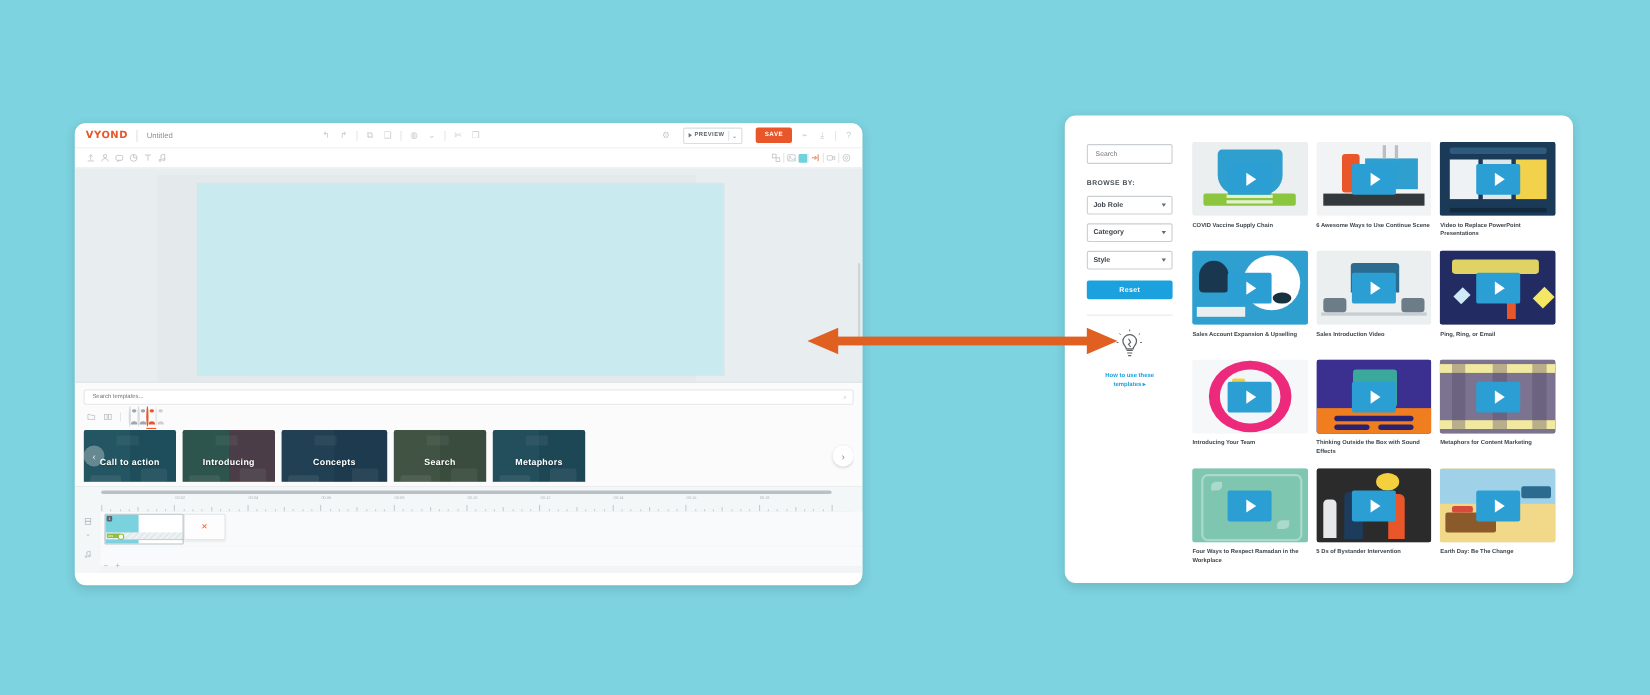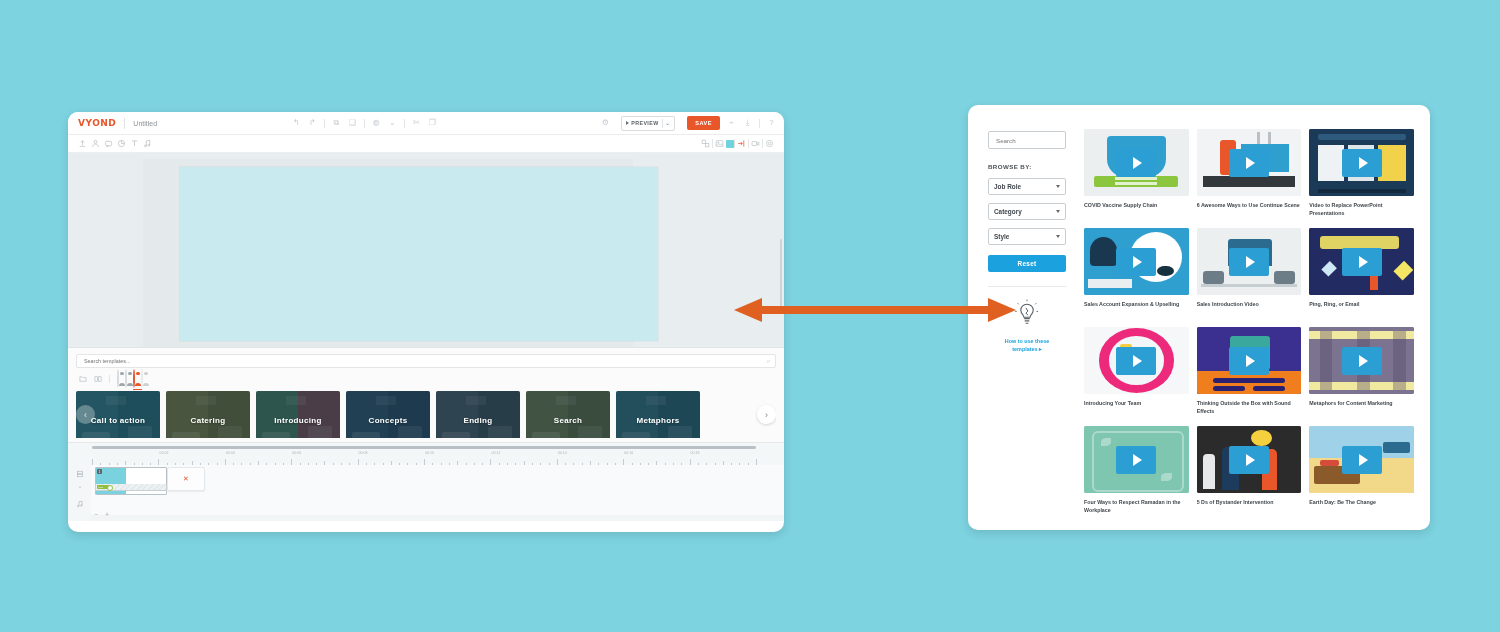--- a/index.html
+++ b/index.html
@@ -696,55 +696,37 @@
     <div class="tmpl-row" id="tmpl-row">
         <div class="tmpl-card" style="background: linear-gradient(90deg, rgb(44, 107, 122) 0px, rgb(44, 107, 122) 50%, rgb(36, 95, 110) 50%, rgb(36, 95, 110) 100%);">
           <div class="art">
             <div class="b" style="left:6px;bottom:4px;width:28px;height:14px;background:rgba(255,255,255,.13);border-radius:2px"></div>
             <div class="b" style="right:8px;bottom:6px;width:24px;height:18px;background:rgba(255,255,255,.10);border-radius:2px"></div>
             <div class="b" style="left:30px;top:5px;width:20px;height:9px;background:rgba(255,255,255,.09);border-radius:1px"></div>
           </div>
           <div class="ov"></div>
           <div class="lbl">Call to action</div>
         </div>
-        <div class="tmpl-card" style="background: linear-gradient(90deg, rgb(106, 107, 63) 0px, rgb(106, 107, 63) 50%, rgb(93, 95, 55) 50%, rgb(93, 95, 55) 100%);">
+        <div class="tmpl-card" style="background: linear-gradient(90deg, rgb(61, 106, 88) 0px, rgb(61, 106, 88) 50%, rgb(107, 69, 80) 50%, rgb(107, 69, 80) 100%);">
           <div class="art">
             <div class="b" style="left:6px;bottom:4px;width:28px;height:14px;background:rgba(255,255,255,.13);border-radius:2px"></div>
             <div class="b" style="right:8px;bottom:6px;width:24px;height:18px;background:rgba(255,255,255,.10);border-radius:2px"></div>
             <div class="b" style="left:30px;top:5px;width:20px;height:9px;background:rgba(255,255,255,.09);border-radius:1px"></div>
           </div>
           <div class="ov"></div>
-          <div class="lbl">Catering</div>
-        </div>
-        <div class="tmpl-card" style="background: linear-gradient(90deg, rgb(61, 106, 88) 0px, rgb(61, 106, 88) 50%, rgb(107, 69, 80) 50%, rgb(107, 69, 80) 100%);">
+          <div class="lbl">Introducing</div>
+        </div>
+        <div class="tmpl-card" style="background: linear-gradient(90deg, rgb(42, 74, 99) 0px, rgb(42, 74, 99) 50%, rgb(34, 64, 90) 50%, rgb(34, 64, 90) 100%); padding-left: 12px;">
           <div class="art">
             <div class="b" style="left:6px;bottom:4px;width:28px;height:14px;background:rgba(255,255,255,.13);border-radius:2px"></div>
             <div class="b" style="right:8px;bottom:6px;width:24px;height:18px;background:rgba(255,255,255,.10);border-radius:2px"></div>
             <div class="b" style="left:30px;top:5px;width:20px;height:9px;background:rgba(255,255,255,.09);border-radius:1px"></div>
           </div>
           <div class="ov"></div>
-          <div class="lbl">Introducing</div>
-        </div>
-        <div class="tmpl-card" style="background: linear-gradient(90deg, rgb(42, 74, 99) 0px, rgb(42, 74, 99) 50%, rgb(34, 64, 90) 50%, rgb(34, 64, 90) 100%);">
-          <div class="art">
-            <div class="b" style="left:6px;bottom:4px;width:28px;height:14px;background:rgba(255,255,255,.13);border-radius:2px"></div>
-            <div class="b" style="right:8px;bottom:6px;width:24px;height:18px;background:rgba(255,255,255,.10);border-radius:2px"></div>
-            <div class="b" style="left:30px;top:5px;width:20px;height:9px;background:rgba(255,255,255,.09);border-radius:1px"></div>
-          </div>
-          <div class="ov"></div>
           <div class="lbl">Concepts</div>
-        </div>
-        <div class="tmpl-card" style="background: linear-gradient(90deg, rgb(62, 79, 92) 0px, rgb(62, 79, 92) 50%, rgb(51, 68, 80) 50%, rgb(51, 68, 80) 100%);">
-          <div class="art">
-            <div class="b" style="left:6px;bottom:4px;width:28px;height:14px;background:rgba(255,255,255,.13);border-radius:2px"></div>
-            <div class="b" style="right:8px;bottom:6px;width:24px;height:18px;background:rgba(255,255,255,.10);border-radius:2px"></div>
-            <div class="b" style="left:30px;top:5px;width:20px;height:9px;background:rgba(255,255,255,.09);border-radius:1px"></div>
-          </div>
-          <div class="ov"></div>
-          <div class="lbl">Ending</div>
         </div>
         <div class="tmpl-card" style="background: linear-gradient(90deg, rgb(92, 106, 72) 0px, rgb(92, 106, 72) 50%, rgb(79, 93, 62) 50%, rgb(79, 93, 62) 100%);">
           <div class="art">
             <div class="b" style="left:6px;bottom:4px;width:28px;height:14px;background:rgba(255,255,255,.13);border-radius:2px"></div>
             <div class="b" style="right:8px;bottom:6px;width:24px;height:18px;background:rgba(255,255,255,.10);border-radius:2px"></div>
             <div class="b" style="left:30px;top:5px;width:20px;height:9px;background:rgba(255,255,255,.09);border-radius:1px"></div>
           </div>
           <div class="ov"></div>
           <div class="lbl">Search</div>
         </div>

